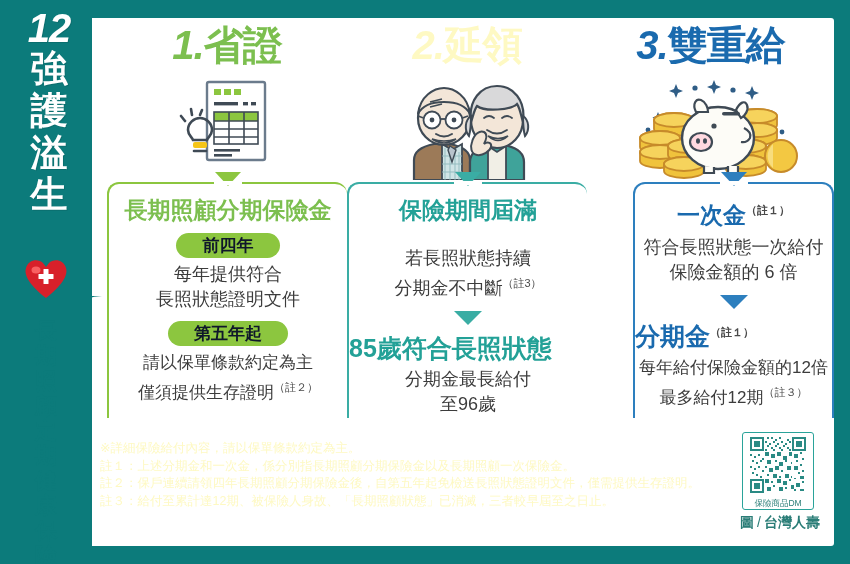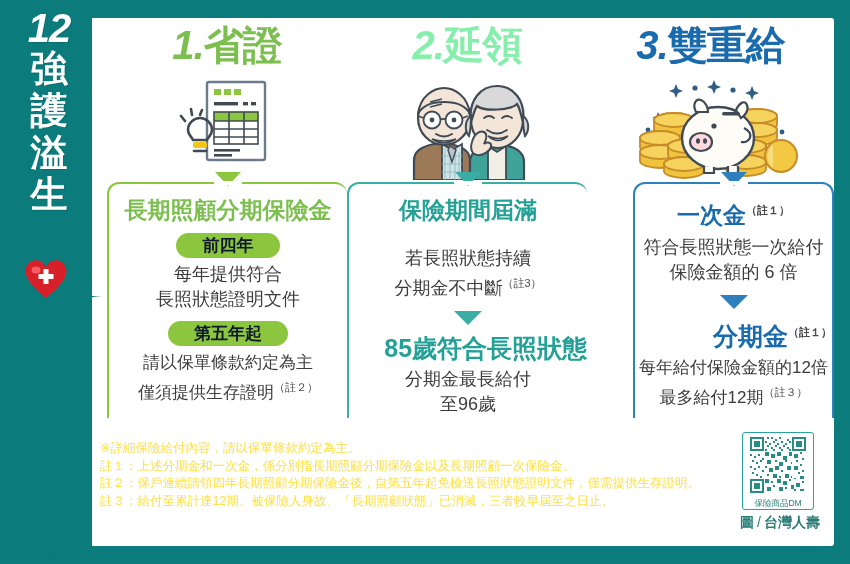--- a/index.html
+++ b/index.html
@@ -96,21 +96,21 @@
 
   .col-title {
     text-align: center;
     font-size: 40px; font-weight: bold;
     line-height: 46px;
     letter-spacing: -1px;
     height: 50px;
   }
   .col-title .num { font-style: italic; }
   .c1 .col-title { color: #7cbf4f; }
-  .c2 .col-title { color: #86efac; }
+  .c2 .col-title { color: #fef9c3; }
   .c3 .col-title { color: #1a6aae; }
 
   .art {
     height: 108px;
     display: flex; align-items: flex-end; justify-content: center;
     position: relative;
   }
 
   
   .frame {
@@ -184,34 +184,34 @@
 
   .arrow-down {
     width: 0; height: 0; margin: 10px auto 8px auto;
     border-left: 14px solid transparent;
     border-right: 14px solid transparent;
   }
   .c2 .arrow-down { border-top: 14px solid #3aada4; }
   .c3 .arrow-down { border-top: 14px solid #2d7fbe; }
 
   .mid-head {
-    text-align: right;
+    text-align: left;
     font-size: 25px; font-weight: bold;
     line-height: 30px;
   }
   .c2 .mid-head { color: #23a197; }
   .c3 .mid-head { color: #1a6aae; }
 
   
   .notes {
     position: absolute;
     left: 100px; top: 440px;
     width: 620px;
     z-index: 4;
-    color: #fde047;
+    color: #fef9c3;
     font-size: 12.5px;
     line-height: 17.5px;
   }
   .notes div { white-space: nowrap; }
 
   
   .qr-box {
     position: absolute;
     left: 742px; top: 432px;
     width: 72px; height: 78px;

